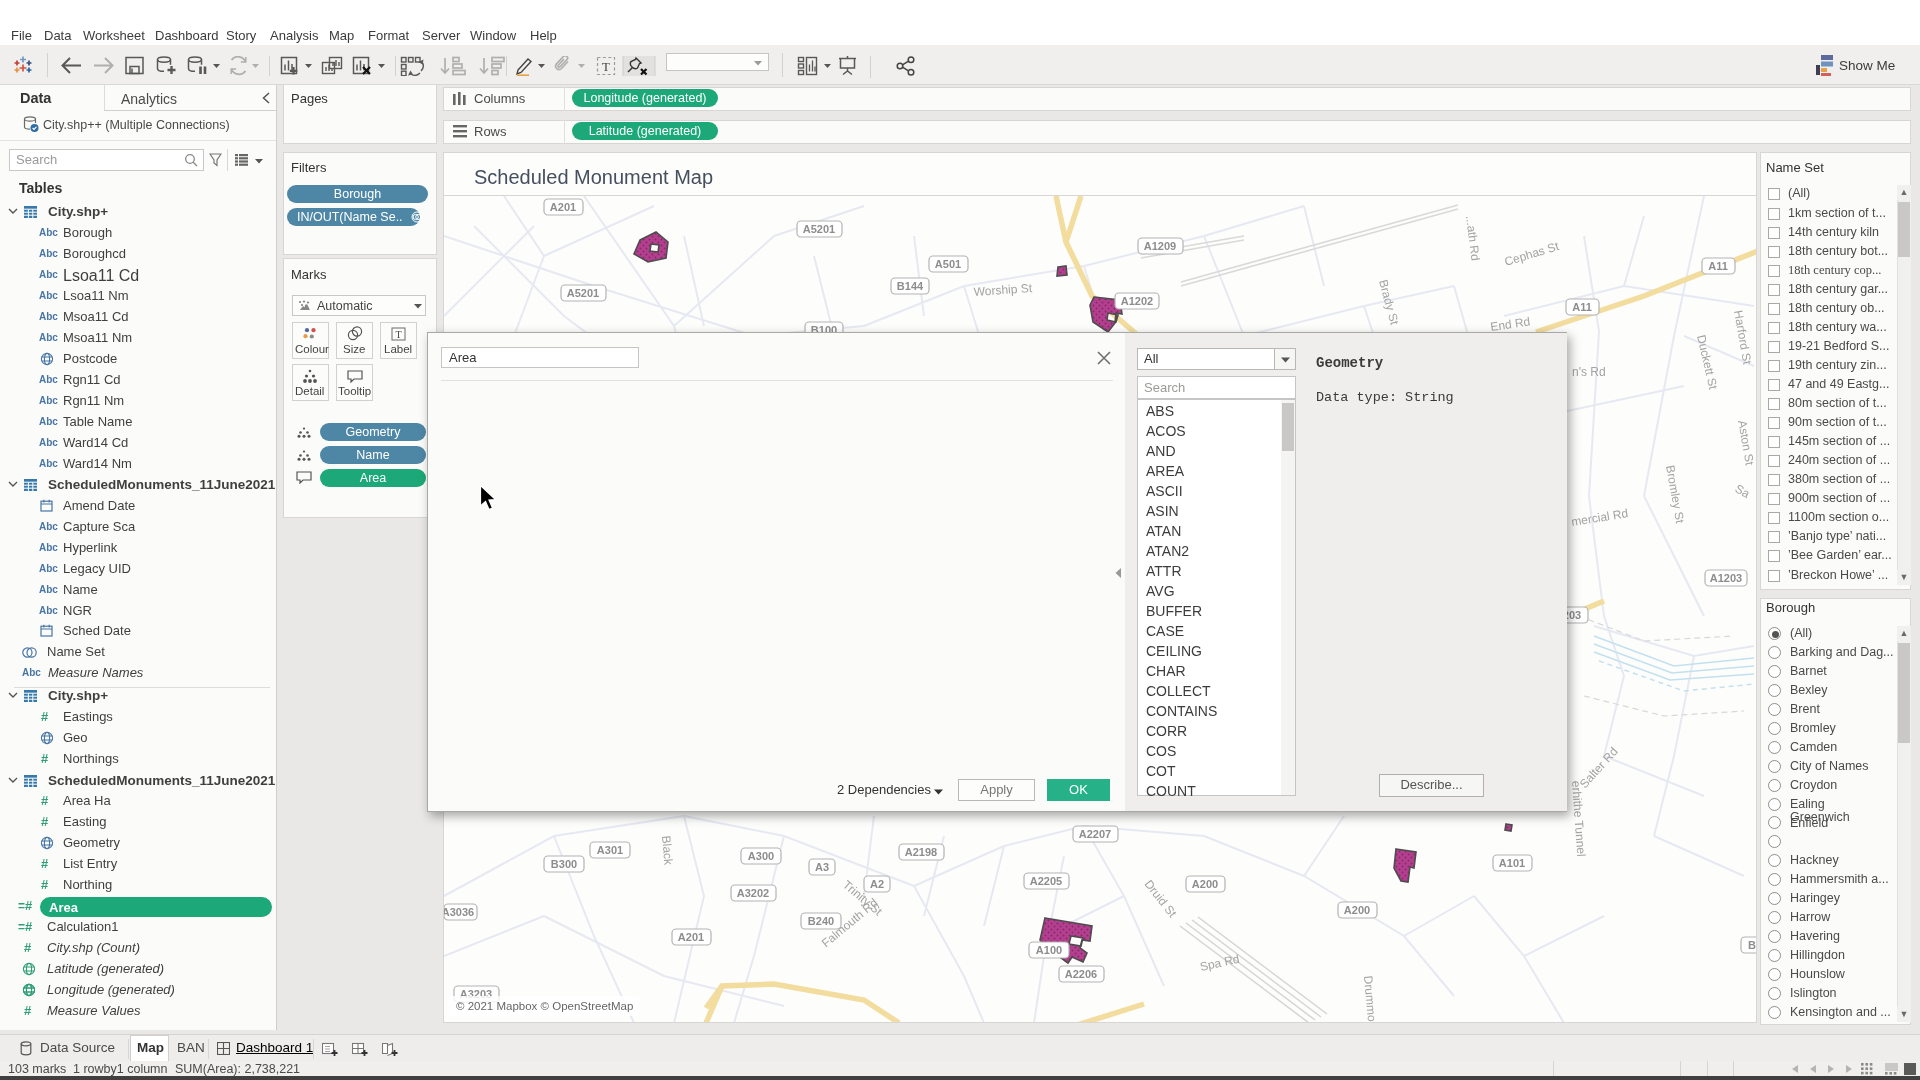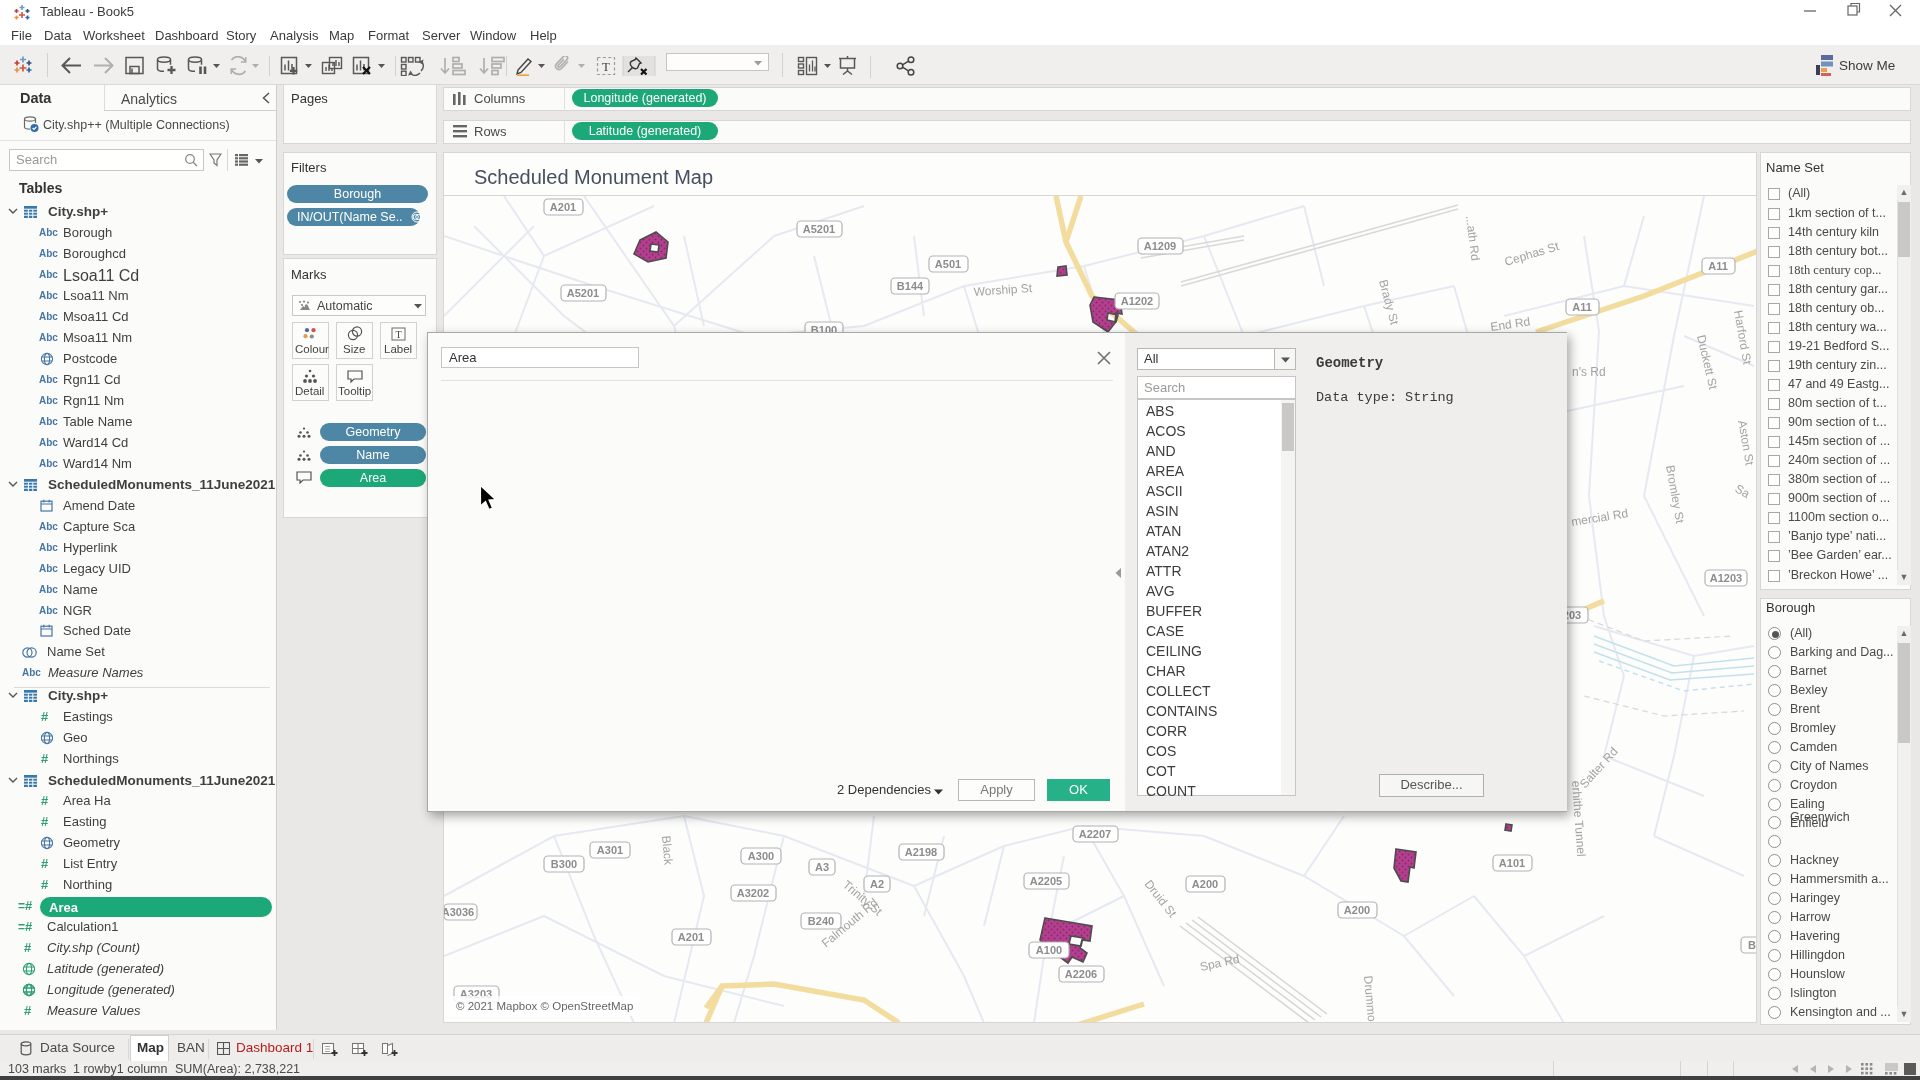--- a/index.html
+++ b/index.html
@@ -30,39 +30,20 @@
 .sthumb { position:absolute; left:1px; width:12px; background:#c9c8c6; }
 
 #tabbar { left:0; top:1034px; width:1920px; height:27px; background:#eeedeb; border-top:1px solid #d5d4d2; }
 #statusbar { left:0; top:1061px; width:1920px; height:15px; background:#f0efee; }
 #blackstrip { left:0; top:1076px; width:1920px; height:4px; background:#404040; }
 </style>
 </head>
 <body>
 <div id="app">
 <div class="abs" style="left:0; top:85px; width:1920px; height:949px; background:#e9e8e6;"></div>
-<div id="titlebar" class="abs">
-  <svg class="abs" style="left:13px; top:4px;" width="18" height="17" viewBox="0 0 18 17">
-    <g stroke-width="1.6">
-          <path d="M9 1v5M6.5 3.5h5" stroke="#7099c5"></path>
-          <path d="M3.5 5v4M1.5 7h4" stroke="#c23f38"></path>
-          <path d="M14.5 5v4M12.5 7h4" stroke="#33527b"></path>
-          <path d="M9 8v6M6 11h6" stroke="#d5523f"></path>
-          <path d="M3.5 11.5v4M1.5 13.5h4" stroke="#e8903f"></path>
-          <path d="M14.5 11.5v4M12.5 13.5h4" stroke="#2b67a5"></path>
-        </g>
-  </svg>
-  <div class="abs txt" style="left:40px; top:4px; font-size:13px; color:#3c3c3c;">Tableau - Book5</div>
-  <svg class="abs" style="left:1793px; top:0px;" width="127" height="22" viewBox="0 0 127 22">
-    <path d="M11 11h12" stroke="#666" stroke-width="1.3"></path>
-    <rect x="55" y="6" width="9" height="9" fill="none" stroke="#666" stroke-width="1.2"></rect>
-    <path d="M58 6v-2.5h8.5V12H64" fill="none" stroke="#666" stroke-width="1.2"></path>
-    <path d="M97 5l11 11M108 5L97 16" stroke="#666" stroke-width="1.3"></path>
-  </svg>
-</div>
 <div id="menubar" class="abs">
   <div class="menu-item" style="left:11px;">File</div>
   <div class="menu-item" style="left:44px;">Data</div>
   <div class="menu-item" style="left:83px;">Worksheet</div>
   <div class="menu-item" style="left:155px;">Dashboard</div>
   <div class="menu-item" style="left:226px;">Story</div>
   <div class="menu-item" style="left:270px;">Analysis</div>
   <div class="menu-item" style="left:329px;">Map</div>
   <div class="menu-item" style="left:368px;">Format</div>
   <div class="menu-item" style="left:422px;">Server</div>
@@ -910,21 +891,21 @@
   <div class="abs" style="left:130px; top:0px; width:39px; height:27px; background:#fff; border:1px solid #d0cfcd; border-bottom:none;"></div>
   <div class="abs txt" style="left:137px; top:5px; font-size:13.5px; font-weight:bold; color:#333;">Map</div>
   <div class="abs txt" style="left:177px; top:5px; font-size:13.5px; color:#4a4a4a;">BAN</div>
   <div class="abs" style="left:208px; top:4px; width:1px; height:20px; background:#d8d7d5;"></div>
   <svg class="abs" style="left:217px; top:7px;" width="13" height="13" viewBox="0 0 13 13">
         <g stroke="#555" stroke-width="1.1" fill="none">
           <rect x="0.5" y="0.5" width="12" height="12"></rect>
           <path d="M6.5 0.5v12M0.5 6.5h12"></path>
         </g>
       </svg>
-  <div class="abs txt" style="left:236px; top:5px; font-size:13.5px; color:#b91c1c;">Dashboard 1</div>
+  <div class="abs txt" style="left:236px; top:5px; font-size:13.5px; color:#000000;text-decoration:underline;">Dashboard 1</div>
   <div class="abs" style="left:313px; top:4px; width:1px; height:20px; background:#d8d7d5;"></div>
   <svg class="abs" style="left:322px; top:6px;" width="17" height="16" viewBox="0 0 17 16">
         <rect x="0.5" y="2.5" width="11" height="10" fill="#fff" stroke="#777" stroke-width="1.1"></rect>
         <path d="M3 8h5M3 10.5h5M3 5.5h5" stroke="#999" stroke-width="0.9"></path>
         <path d="M12.5 9v6M9.5 12h6" stroke="#333" stroke-width="1.8"></path>
       </svg>
   <svg class="abs" style="left:352px; top:6px;" width="17" height="16" viewBox="0 0 17 16">
         <g stroke="#777" stroke-width="1.1" fill="#fff">
           <rect x="0.5" y="2.5" width="11" height="10"></rect>
           <path d="M6 2.5v10M0.5 7.5h11"></path>

